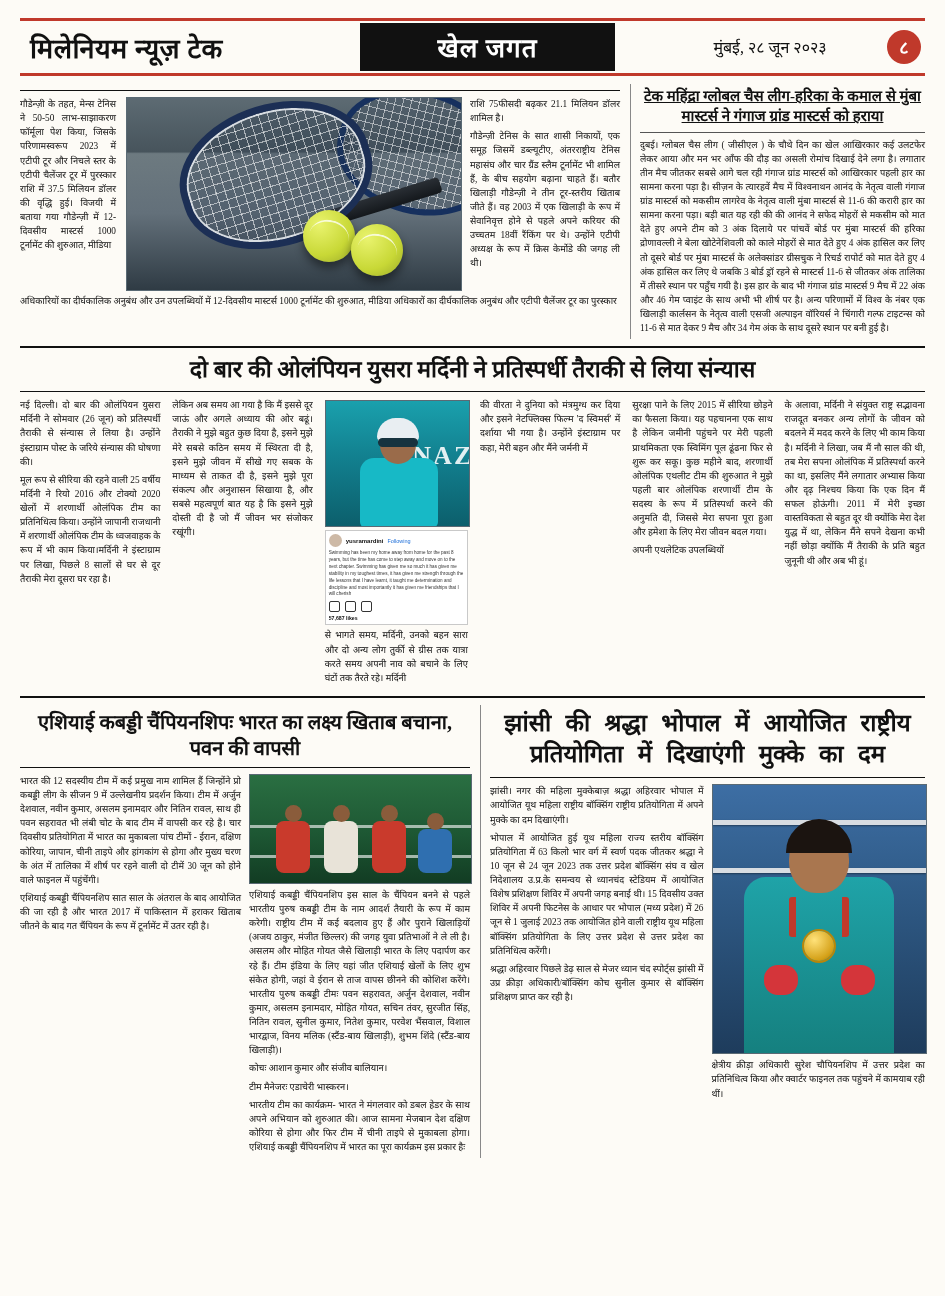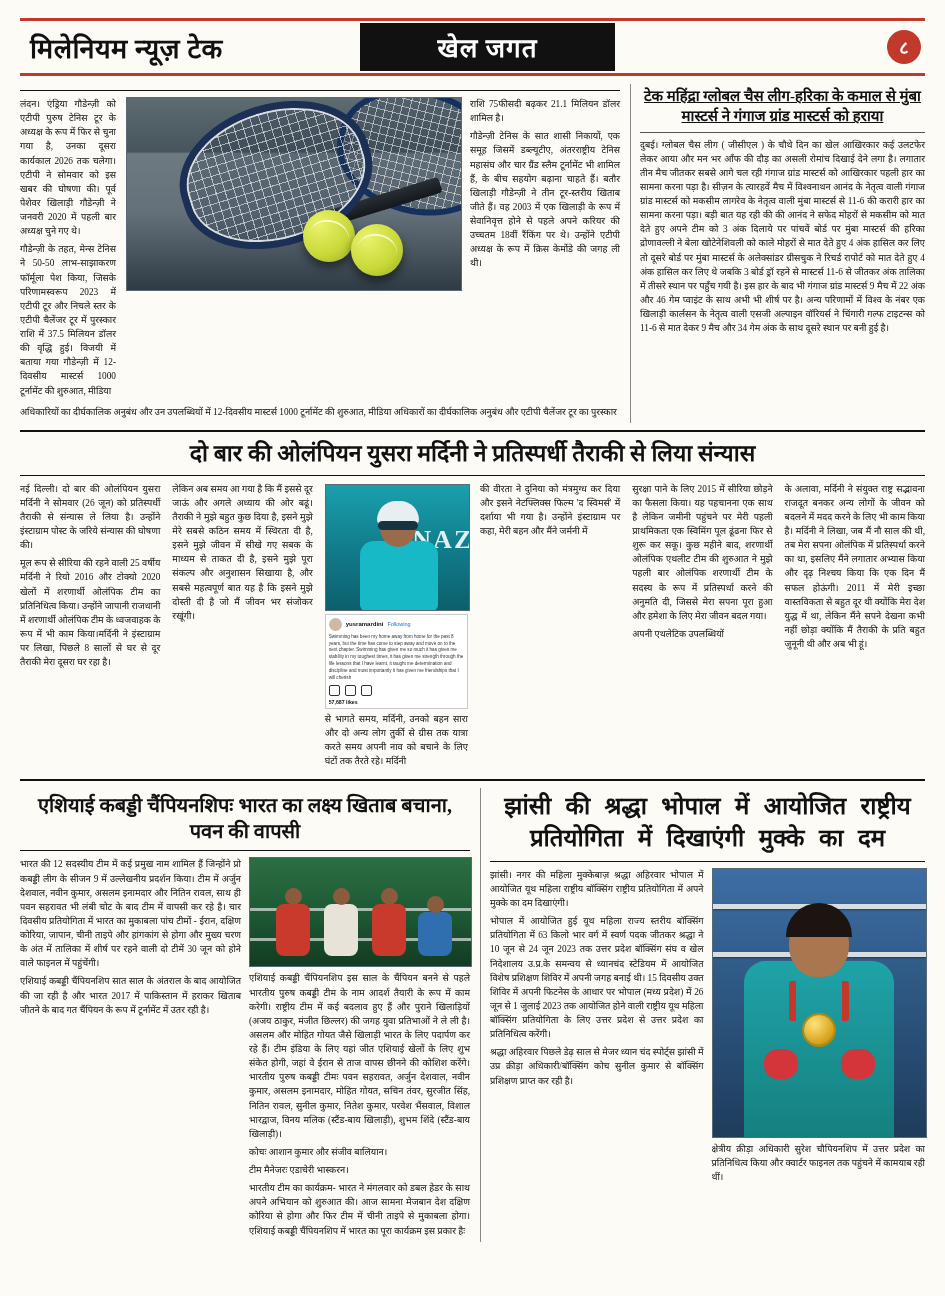--- a/index.html
+++ b/index.html
@@ -297,31 +297,33 @@
 
 <div class="page">
 
   <div class="masthead">
     <div class="mast-left">
       <div class="mast-title">मिलेनियम न्यूज़ टेक</div>
     </div>
     <div class="mast-center">
       <span>खेल जगत</span>
     </div>
+    <div class="mast-right">
+      <span>मुंबई, २८ जून २०२३</span>
+    </div>
     <div class="page-badge">८</div>
   </div>
 
   <div class="top-wrap">
 
     <div class="top-left">
       <div class="rule"></div>
       <div class="top-cols">
         <div class="col" style="flex:0 0 96px;">
           <div class="body">
-            <p>लंदन। एंड्रिया गौडेन्ज़ी को एटीपी पुरुष टेनिस टूर के अध्यक्ष के रूप में फिर से चुना गया है, उनका दूसरा कार्यकाल 2026 तक चलेगा। एटीपी ने सोमवार को इस खबर की घोषणा की। पूर्व पेशेवर खिलाड़ी गौडेन्ज़ी ने जनवरी 2020 में पहली बार अध्यक्ष चुने गए थे।</p>
             <p>गौडेन्ज़ी के तहत, मेन्स टेनिस ने 50-50 लाभ-साझाकरण फॉर्मूला पेश किया, जिसके परिणामस्वरूप 2023 में एटीपी टूर और निचले स्तर के एटीपी चैलेंजर टूर में पुरस्कार राशि में 37.5 मिलियन डॉलर की वृद्धि हुई। विजयी में बताया गया गौडेन्ज़ी में 12-दिवसीय मास्टर्स 1000 टूर्नामेंट की शुरुआत, मीडिया</p>
           </div>
         </div>
         <div class="col">
           <div class="photo tennis-photo">
             <div class="court"></div>
             <div class="racket2"></div>
             <div class="handle"></div>
             <div class="racket"></div>
             <div class="ball b1"></div>

